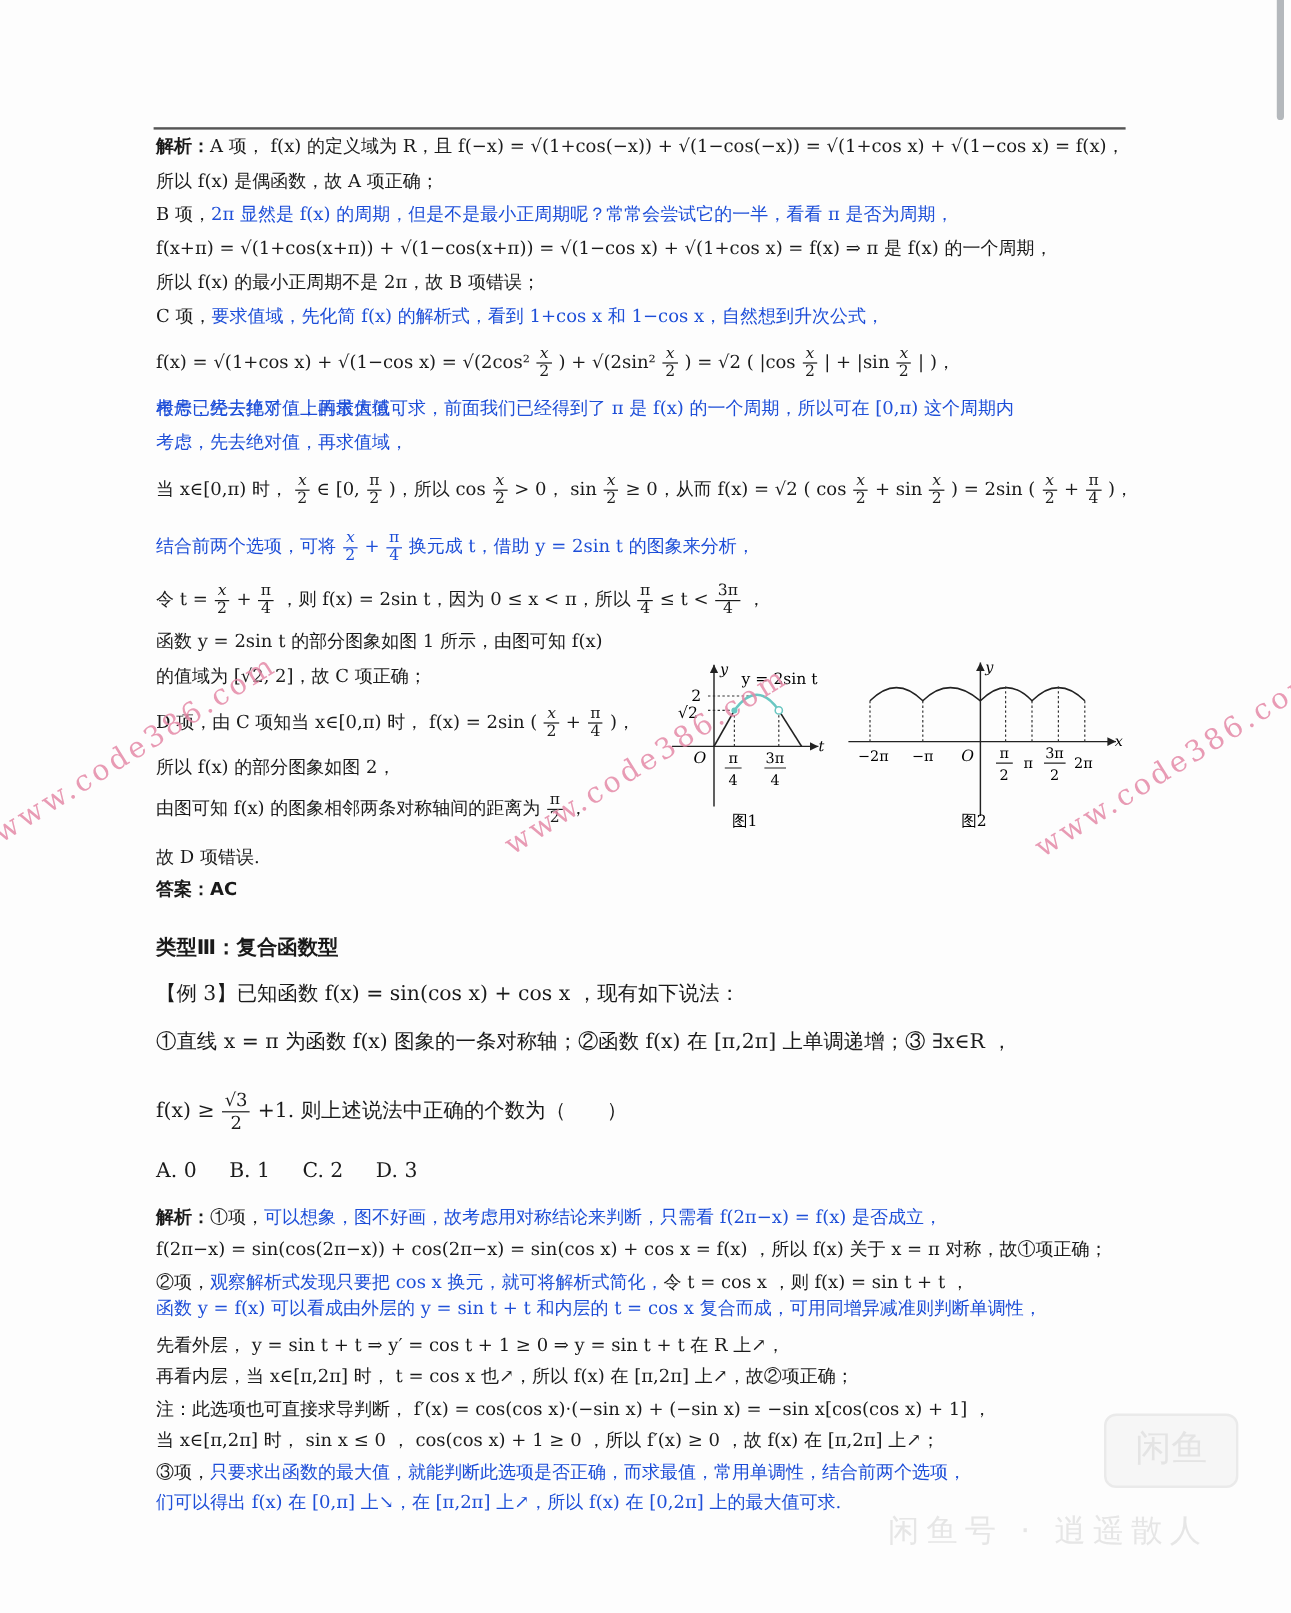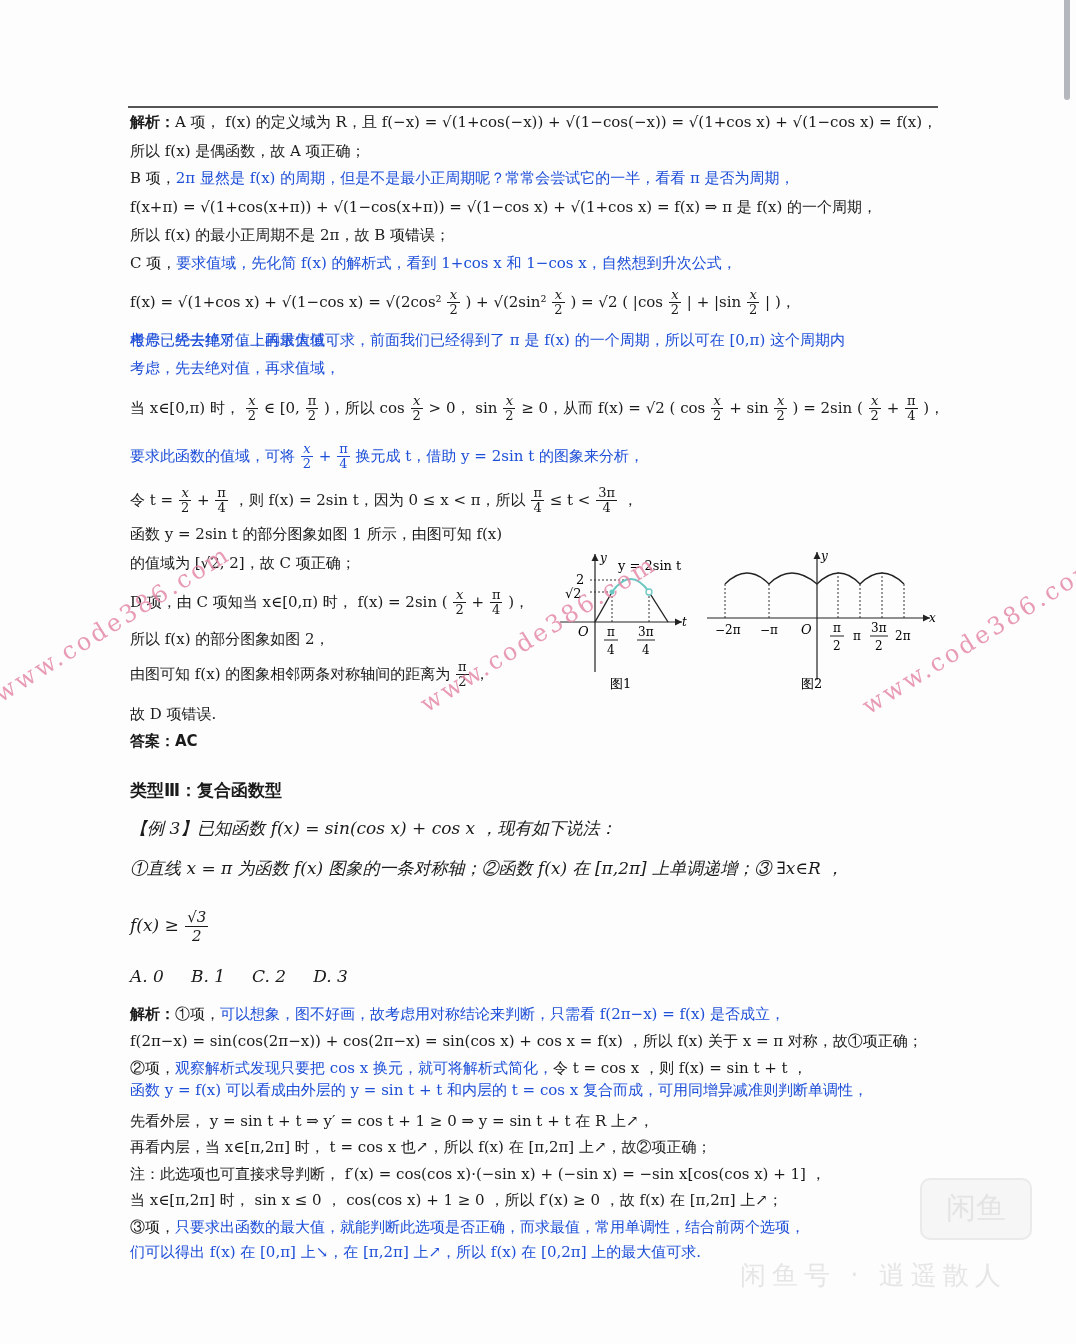--- a/index.html
+++ b/index.html
@@ -14,21 +14,21 @@
     background: #b4b8bc; border-radius: 0 0 3px 3px;
   }
   .rule {
     position: absolute; left: 128px; top: 106px; width: 810px; height: 2px; background: #555;
   }
   .page { position: absolute; left: 130px; top: 112px; width: 810px; }
   .line {
     position: absolute; left: 0; white-space: nowrap;
     font-size: 15px; line-height: 20px;
   }
-  .line.big { font-size: 17px; font-style: italic; }
+  .line.big { font-size: 17px; }
   .hint { color: #1d4ed8; }
   .b { font-weight: bold; font-family: "DejaVu Sans", "Liberation Sans", sans-serif; }
   .i { font-style: italic; }
   .frac {
     display: inline-block; vertical-align: middle; text-align: center;
     font-size: 13px; line-height: 14px; margin: 0 1px;
   }
   .frac > span { display: block; padding: 0 2px; }
   .frac > span:first-child { border-bottom: 1px solid currentColor; }
   .heading {
@@ -104,21 +104,21 @@
     <span>+ sin</span>
     <span class="frac"><span class="i">x</span><span>2</span></span>
     <span>) = 2sin (</span>
     <span class="frac"><span class="i">x</span><span>2</span></span>
     <span>+</span>
     <span class="frac"><span>π</span><span>4</span></span>
     <span>)，</span>
   </div>
 
   <div class="line hint" style="top:330px">
-    <span>要求此函数的值域，可将</span>
+    <span>结合前两个选项，可将</span>
     <span class="frac"><span class="i">x</span><span>2</span></span>
     <span>+</span>
     <span class="frac"><span>π</span><span>4</span></span>
     <span>换元成 t，借助 y = 2sin t 的图象来分析，</span>
   </div>
 
   <div class="line" style="top:374px">
     <span>令 t =</span>
     <span class="frac"><span class="i">x</span><span>2</span></span>
     <span>+</span>
@@ -153,20 +153,21 @@
 
   <div class="line heading" style="top:668px">类型Ⅲ：复合函数型</div>
 
   <div class="line big" style="top:706px">
     <span>【例 3】</span><span>已知函数 f(x) = sin(cos x) + cos x ，现有如下说法：</span>
   </div>
   <div class="line big" style="top:746px">①直线 x = π 为函数 f(x) 图象的一条对称轴；②函数 f(x) 在 [π,2π] 上单调递增；③ ∃x∈R ，</div>
   <div class="line big" style="top:796px">
     <span>f(x) ≥</span>
     <span class="frac" style="font-size:15px;line-height:18px"><span>√3</span><span>2</span></span>
+    <span>+1. 则上述说法中正确的个数为（　　）</span>
   </div>
   <div class="line big" style="top:854px; word-spacing:0">
     <span>A. 0</span>&nbsp;&nbsp;&nbsp;&nbsp;
     <span>B. 1</span>&nbsp;&nbsp;&nbsp;&nbsp;
     <span>C. 2</span>&nbsp;&nbsp;&nbsp;&nbsp;
     <span>D. 3</span>
   </div>
 
   <div class="line" style="top:892px">
     <span class="b">解析：</span><span>①项，</span><span class="hint">可以想象，图不好画，故考虑用对称结论来判断，只需看 f(2π−x) = f(x) 是否成立，</span>

